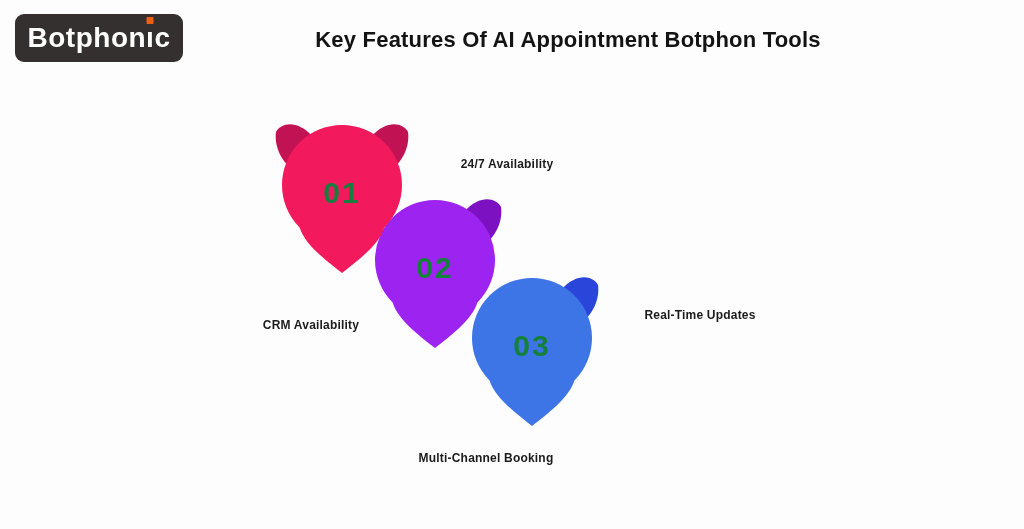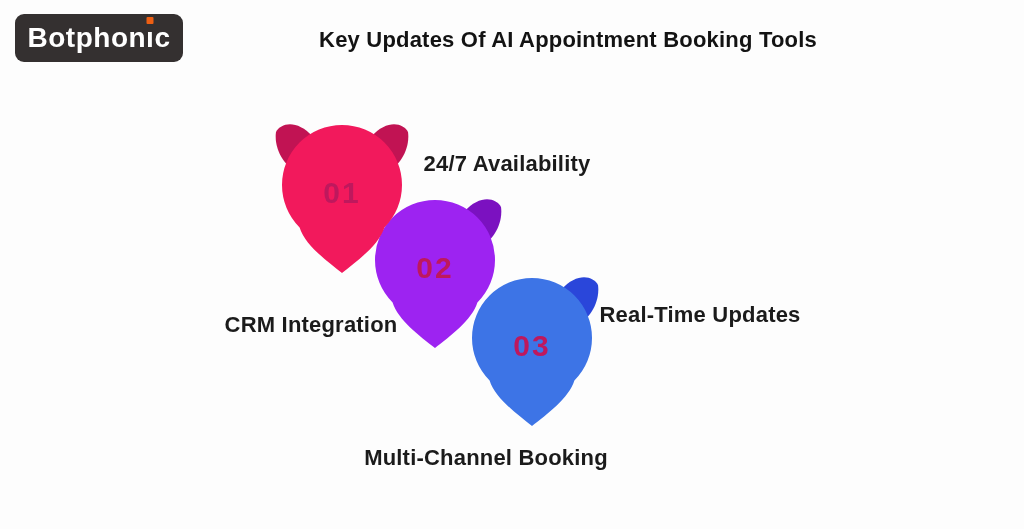--- a/index.html
+++ b/index.html
@@ -68,53 +68,53 @@
   .pin-1 { left: 267px; top: 103px; z-index: 40; }
   .pin-2 { left: 360px; top: 178px; z-index: 30; text-align: center; }
   .pin-3 { left: 457px; top: 256px; z-index: 20; }
   .pin-4 { left: 543px; top: 328px; z-index: 10; }
   .pin svg { position: absolute; left: 0; top: 0; }
   .pin-number {
     position: absolute;
     left: 75px;
     top: 90px;
     transform: translate(-50%, -50%);
-    color: #be185d;
+    color: #15803d;
     font-size: 30px;
     font-weight: 700;
     letter-spacing: 2px;
     line-height: 1;
   }
 
   
   .feature-label {
     position: absolute;
     transform: translate(-50%, -50%);
     white-space: nowrap;
-    font-size: 22px;
+    font-size: 12px;
     font-weight: 700;
     color: #1b1b1b;
     letter-spacing: 0.2px;
     z-index: 50;
   }
   .label-1 { left: 507px; top: 164px; }
   .label-2 { left: 311px; top: 325px; }
   .label-3 { left: 700px; top: 315px; }
   .label-4 { left: 443px; top: 458px; margin-left: 43px; }
 </style>
 </head>
 <body>
 
 <div class="canvas">
 
   <div class="logo">
     <span class="logo-text"><span>Botphon</span><span class="logo-i"><span>ı</span><span class="logo-i-dot"></span></span><span>c</span></span>
   </div>
 
-  <h1 class="title">Key Updates Of AI Appointment Booking Tools</h1>
+  <h1 class="title">Key Features Of AI Appointment Botphon Tools</h1>
 
   <div class="pin pin-1">
     <svg width="150" height="172" viewBox="0 0 150 172" xmlns="http://www.w3.org/2000/svg">
       <path d="M46,34 C30,16 14,20 9,29 C7,42 14,60 28,68 Z" fill="#c11353"></path>
       <path d="M104,34 C120,16 136,20 141,29 C143,42 136,60 122,68 Z" fill="#c11353"></path>
       <path d="M32.6,124.4 A60,60 0 1 1 117.4,124.4 C112,142 90,158 75,170 C60,158 38,142 32.6,124.4 Z" fill="#f2195c"></path>
     </svg>
     <div class="pin-number">01</div>
   </div>
 
@@ -129,17 +129,17 @@
   <div class="pin pin-3">
     <svg width="150" height="172" viewBox="0 0 150 172" xmlns="http://www.w3.org/2000/svg">
       <path d="M104,34 C120,16 136,20 141,29 C143,42 136,60 122,68 Z" fill="#2a46da"></path>
       <path d="M32.6,124.4 A60,60 0 1 1 117.4,124.4 C112,142 90,158 75,170 C60,158 38,142 32.6,124.4 Z" fill="#3d74e6"></path>
     </svg>
     <div class="pin-number">03</div>
   </div>
 
 
   <div class="feature-label label-1">24/7 Availability</div>
-  <div class="feature-label label-2">CRM Integration</div>
+  <div class="feature-label label-2">CRM Availability</div>
   <div class="feature-label label-3">Real-Time Updates</div>
   <div class="feature-label label-4">Multi-Channel Booking</div>
 
 </div>
 
 </body></html>

